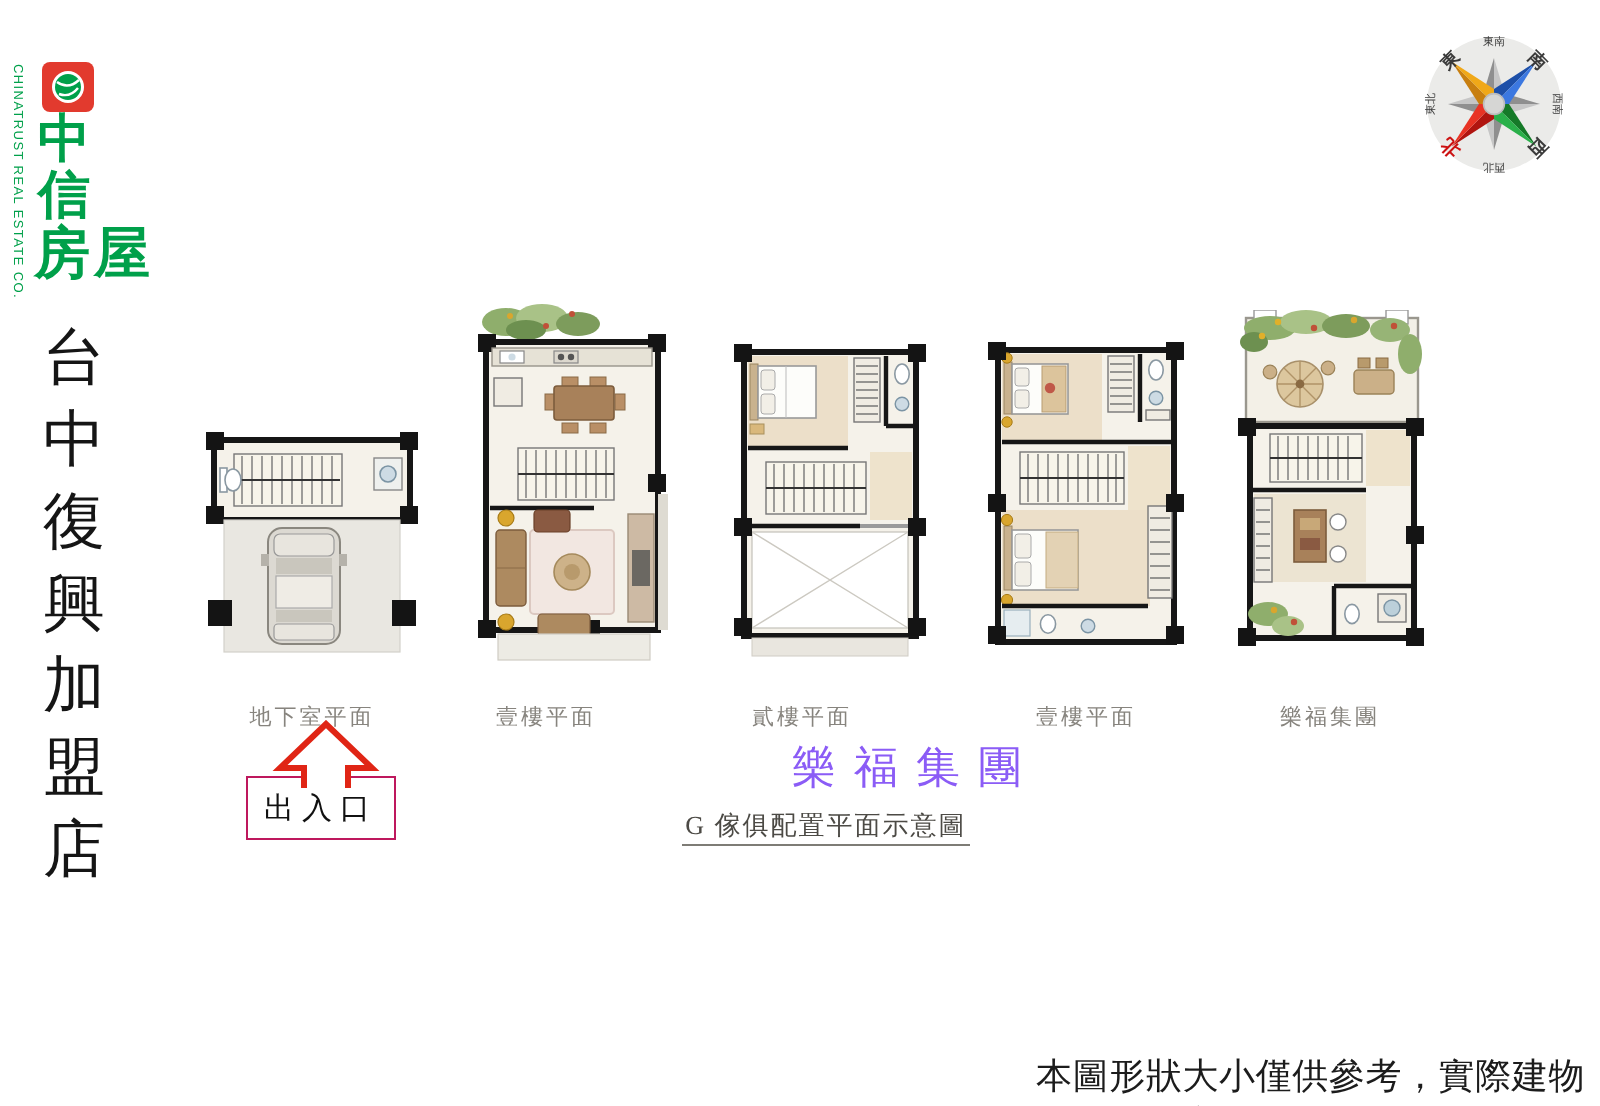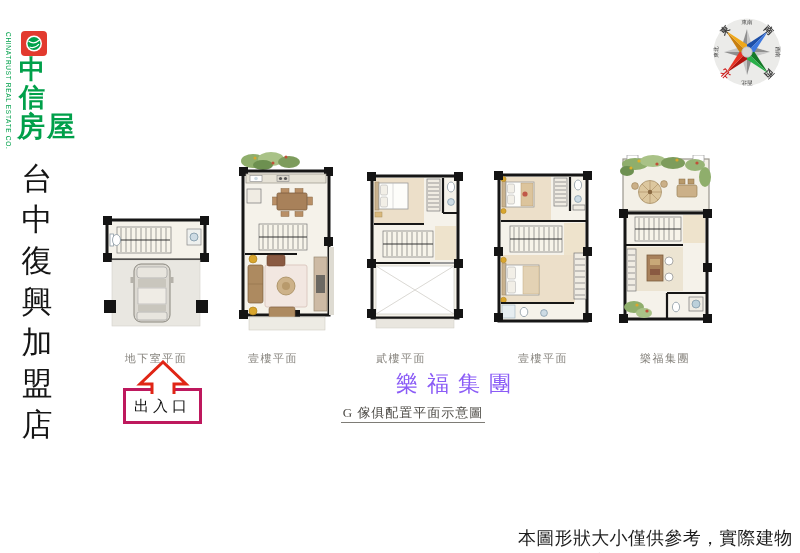--- a/index.html
+++ b/index.html
@@ -11,21 +11,21 @@
          font-family:"Liberation Sans","DejaVu Sans",sans-serif;
          font-size:6.5px;letter-spacing:0.7px;color:#00a04a;white-space:nowrap;}
   .logo-char{font-family:"Liberation Sans","DejaVu Sans",sans-serif;font-weight:bold;
              color:#00a04a;line-height:1;}
   .store-name{left:19px;top:163px;width:36px;display:flex;flex-direction:column;
               align-items:center;gap:10px;font-size:31px;color:#151515;line-height:1;}
   
   .plan-label{top:351px;width:90px;text-align:center;font-size:11px;
               letter-spacing:1.5px;color:#87847e;}
   
-  .entrance-box{left:123px;top:388px;width:73px;height:30px;border:3px solid #be185d;
+  .entrance-box{left:123px;top:388px;width:73px;height:30px;border:1px solid #be185d;
                 background:#fff;display:flex;align-items:center;justify-content:center;
                 font-size:15px;letter-spacing:4px;color:#111;z-index:1;}
   .entrance-arrow{left:133px;top:360px;z-index:2;}
   
   .watermark{left:305px;top:369px;width:215px;text-align:right;font-size:22px;
              letter-spacing:9px;color:#8b5cf6;}
   .caption{left:323px;top:404px;width:180px;text-align:center;font-size:13px;
            color:#4c4a45;letter-spacing:1px;}
   .caption span{border-bottom:1px solid #7e7c76;padding:0 2px 2px 2px;}
   .disclaimer{left:518px;top:526px;width:280px;font-size:18px;color:#1c1c1c;

